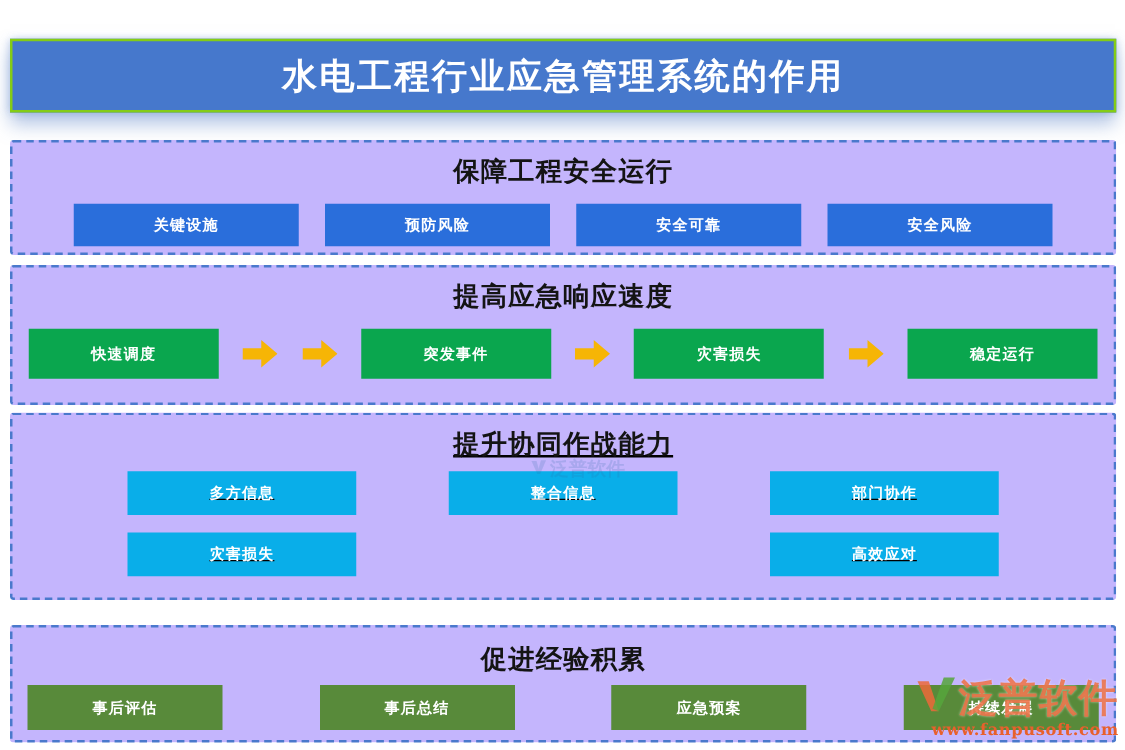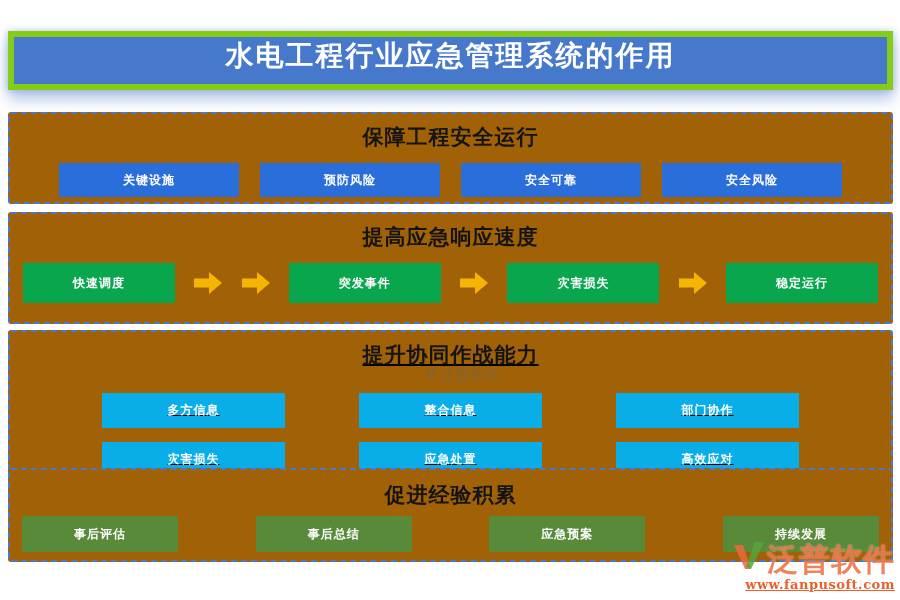--- a/index.html
+++ b/index.html
@@ -1,65 +1,65 @@
 <!DOCTYPE html>
 <html style="--banner: #4678cc; --dash: #4a79cc; --blue: #2a6edb; --green: #0aa64e; --arrow: #f6b505; --cyan: #09aee9; --olive: #588a3a; --watermark: #e8602c;"><head>
 <meta charset="utf-8">
 <style>
   html,body{margin:0;padding:0;background:#ffffff;}
   .canvas{position:relative;width:900px;height:600px;background:#ffffff;overflow:hidden;
           font-family:"DejaVu Serif","Liberation Serif",serif;}
 
   
   .banner{position:absolute;left:8px;top:31px;width:885px;height:59px;box-sizing:border-box;
-          background:var(--banner);border:6px solid #84cc16;
+          background:var(--banner);border:2px solid #84cc16;
           box-shadow:0 9px 14px rgba(112,146,206,.55),2px 0 6px rgba(150,175,220,.35),-2px 0 6px rgba(150,175,220,.35);
-          display:flex;align-items:flex-start;justify-content:center;}
+          display:flex;align-items:center;justify-content:center;}
   .banner h1{margin:0;color:#ffffff;font-size:28px;font-weight:bold;letter-spacing:2px;}
 
   
   .panel{position:absolute;left:8px;width:885px;box-sizing:border-box;
-         border:2px dashed var(--dash);border-radius:3px;background:#a16207;}
+         border:2px dashed var(--dash);border-radius:3px;background:#c4b5fd;}
   #sec1{top:112px;height:92px;}
   #sec2{top:212px;height:112px;}
   #sec3{top:330px;height:150px;text-decoration:underline;}
-  #sec4{top:468px;height:94px;}
+  #sec4{top:500px;height:94px;}
 
   .sec-title{text-align:center;font-size:21px;font-weight:bold;color:#141414;margin-top:9px;letter-spacing:1px;}
   #sec2 .sec-title{font-family:Liberation Mono, monospace;}
   #sec4 .sec-title{margin-top:11px;}
 
   .btn{display:flex;align-items:center;justify-content:center;color:#ffffff;
        font-size:12px;font-weight:bold;letter-spacing:1px;box-sizing:border-box;}
 
   #sec1 .row{display:flex;justify-content:space-between;padding:0 49px;margin-top:12px;}
   #sec1 .btn{width:180px;height:34px;background:var(--blue);}
 
   #sec2 .row{display:flex;align-items:center;justify-content:space-between;padding:0 13px;margin-top:12px;}
   #sec2 .btn{width:152px;height:40px;background:var(--green);}
   .arrow{display:flex;align-items:center;}
   .arrow svg{display:block;}
 
   #sec3 .grid{display:flex;flex-wrap:wrap;justify-content:space-between;
-              padding:0 92px;margin-top:24px;row-gap:14px;align-items:flex-end;}
+              padding:0 92px;margin-top:8px;row-gap:14px;align-items:flex-end;}
   #sec3 .btn{width:183px;height:35px;background:var(--cyan);}
 
   #sec4 .row{display:flex;justify-content:space-between;padding:0 12px;margin-top:7px;align-items:flex-end;}
   #sec4 .btn{width:156px;height:36px;background:var(--olive);}
 
   
   .wm-faint{position:absolute;left:424px;top:366px;display:flex;align-items:center;gap:2px;
             opacity:.18;font-size:15px;font-weight:bold;color:#2f6ca8;z-index:5;pointer-events:none;}
 
   
   .wm{position:absolute;right:5px;top:541px;z-index:6;text-align:right;}
   .wm-brandrow{display:flex;align-items:flex-end;justify-content:flex-end;gap:1px;}
   .wm-brand{font-size:31px;font-weight:bold;color:rgba(236,104,58,.82);line-height:1;
             text-shadow:0 0 2px rgba(255,255,255,.6);letter-spacing:1px;}
-  .wm-url{font-size:13px;font-weight:bold;color:var(--watermark);margin-top:2px;letter-spacing:.5px;text-decoration:underline;}
+  .wm-url{font-size:13px;font-weight:bold;color:var(--watermark);margin-top:2px;letter-spacing:.5px;}
 </style>
 </head>
 <body>
 
 <div class="canvas">
 
   <header class="banner">
     <h1>水电工程行业应急管理系统的作用</h1>
   </header>
 
@@ -103,21 +103,20 @@
     </div>
   </section>
 
   <section class="panel" id="sec3">
     <div class="sec-title">提升协同作战能力</div>
     <div class="grid">
       <div class="btn">多方信息</div>
       <div class="btn">整合信息</div>
       <div class="btn">部门协作</div>
       <div class="btn">灾害损失</div>
-      <div class="btn">应急处置</div>
       <div class="btn">高效应对</div>
     </div>
   </section>
 
   <section class="panel" id="sec4">
     <div class="sec-title">促进经验积累</div>
     <div class="row">
       <div class="btn">事后评估</div>
       <div class="btn">事后总结</div>
       <div class="btn">应急预案</div>

